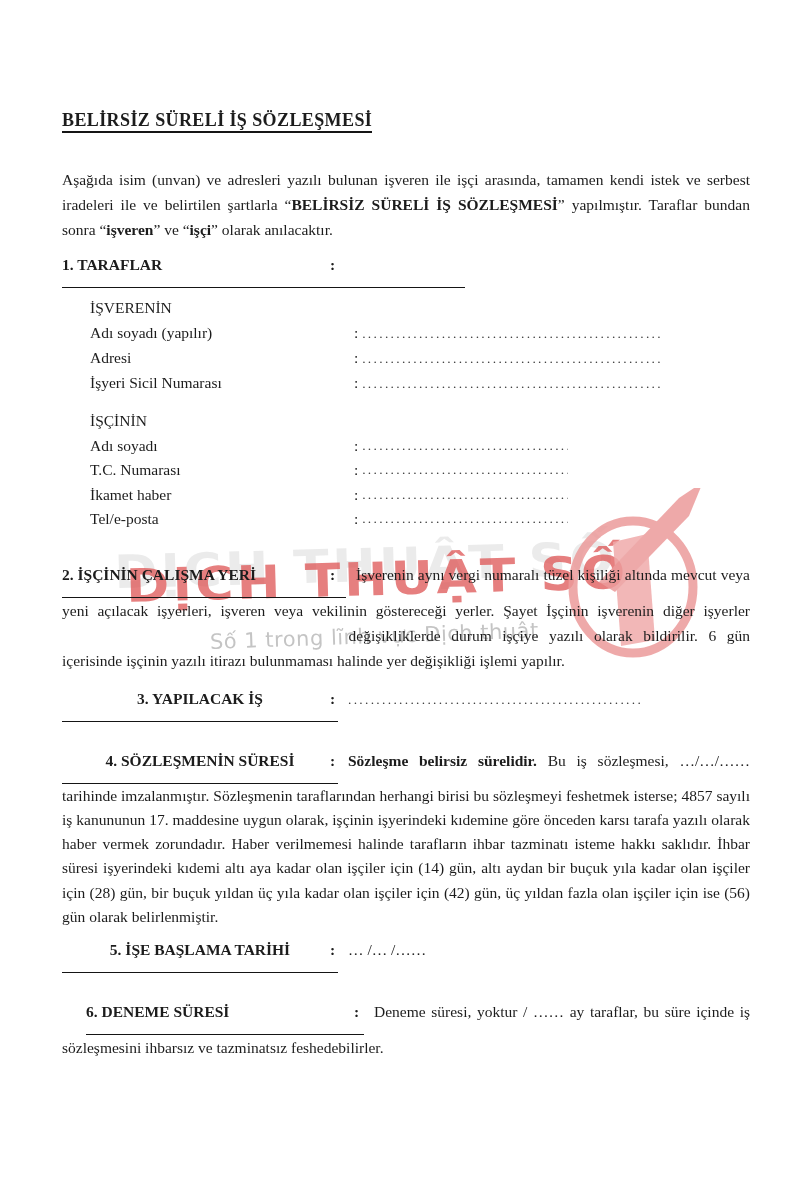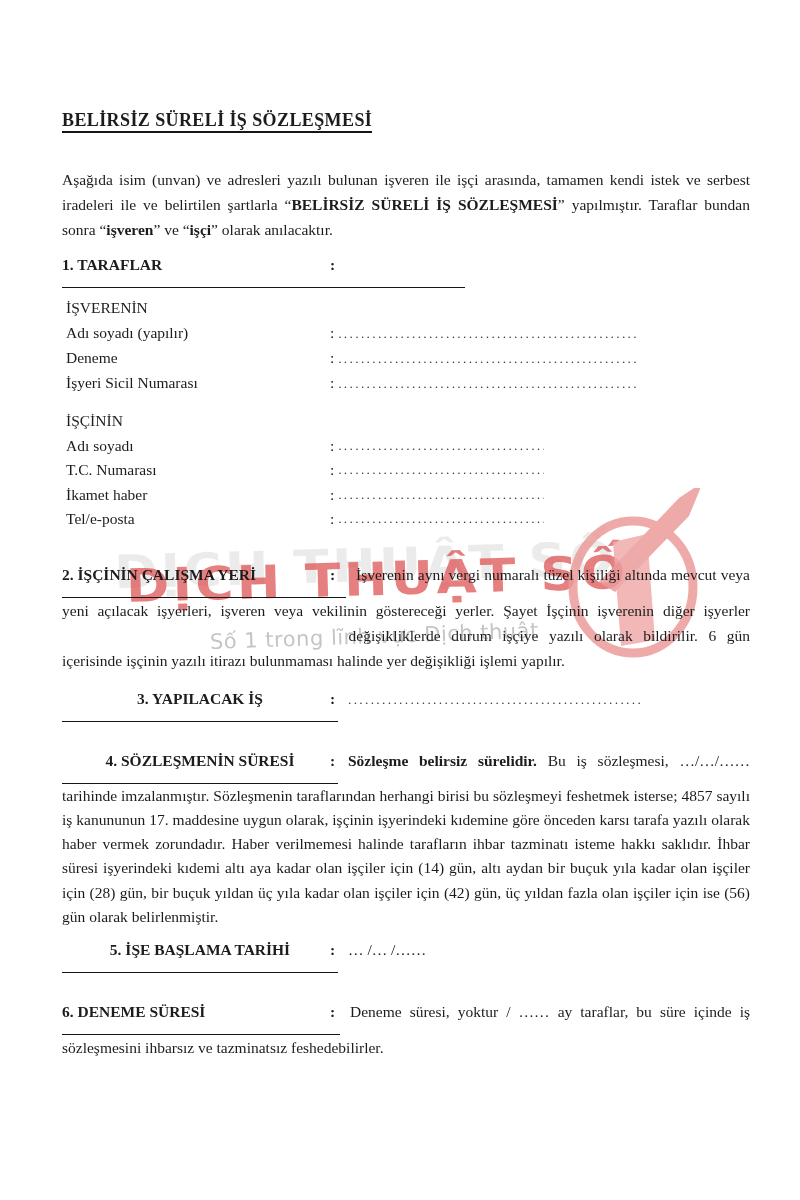--- a/index.html
+++ b/index.html
@@ -12,26 +12,26 @@
   .blk{position:absolute;left:62px;width:688px;font-size:15.5px;line-height:25px;text-align:justify;}
   .doc-title{top:108px;font-size:18px;font-weight:bold;letter-spacing:.4px;text-align:left;}
   .doc-title .tspan{border-bottom:2px solid #151515;padding-bottom:1px;}
   .intro{top:151px;}
   b{font-weight:bold;}
   .sec-head{
     display:inline-block;position:relative;border-bottom:1.7px solid #151515;
     font-weight:bold;white-space:nowrap;padding-bottom:10px;vertical-align:baseline;text-align:left;
   }
   .sec-head .colon{position:absolute;left:268px;top:0;font-weight:bold;}
-  .w403{width:403px;} .w284{width:284px;} .w276{width:276px;text-align:center;} .w278{width:278px;}
+  .w403{width:403px;} .w284{width:284px;} .w276{width:276px;text-align:center;} .w278{width:278px;margin-left:24px;}
   .blk-h1{top:252px;}
   .party{text-align:left;}
   .party-employer{top:295px;line-height:25px;}
   .party-employee{top:409px;line-height:24.5px;}
-  .fld{position:relative;padding-left:4px;}
+  .fld{position:relative;padding-left:4px;margin-left:24px;}
   .fld-val{position:absolute;left:268px;top:0;white-space:nowrap;}
   .dots{
     display:inline-block;overflow:hidden;white-space:nowrap;
     font-size:13.5px;letter-spacing:2.3px;color:#3d3d3d;
     height:17px;vertical-align:baseline;
   }
   .dots-employer{width:300px;} .dots-employee{width:206px;}
   .dots-sec3{width:292px;} .dots-sec2{width:276px;height:15px;color:#555;}
   .blk-s2{top:546px;}
   .blk-s3{top:686px;text-align:left;}
@@ -81,21 +81,21 @@
     <span class="sec-head w403"><span>1. TARAFLAR</span><span class="colon">:</span></span>
   </div>
 
   <div class="blk party party-employer">
     <div class="fld"><span>İŞVERENİN</span></div>
     <div class="fld">
       <span>Adı soyadı (yapılır)</span>
       <span class="fld-val"><span>:</span> <span class="dots dots-employer">...........................................................................................................................</span></span>
     </div>
     <div class="fld">
-      <span>Deneme</span>
+      <span>Adresi</span>
       <span class="fld-val"><span>:</span> <span class="dots dots-employer">...........................................................................................................................</span></span>
     </div>
     <div class="fld">
       <span>İşyeri Sicil Numarası</span>
       <span class="fld-val"><span>:</span> <span class="dots dots-employer">...........................................................................................................................</span></span>
     </div>
   </div>
 
   <div class="blk party party-employee">
     <div class="fld"><span>İŞÇİNİN</span></div>

